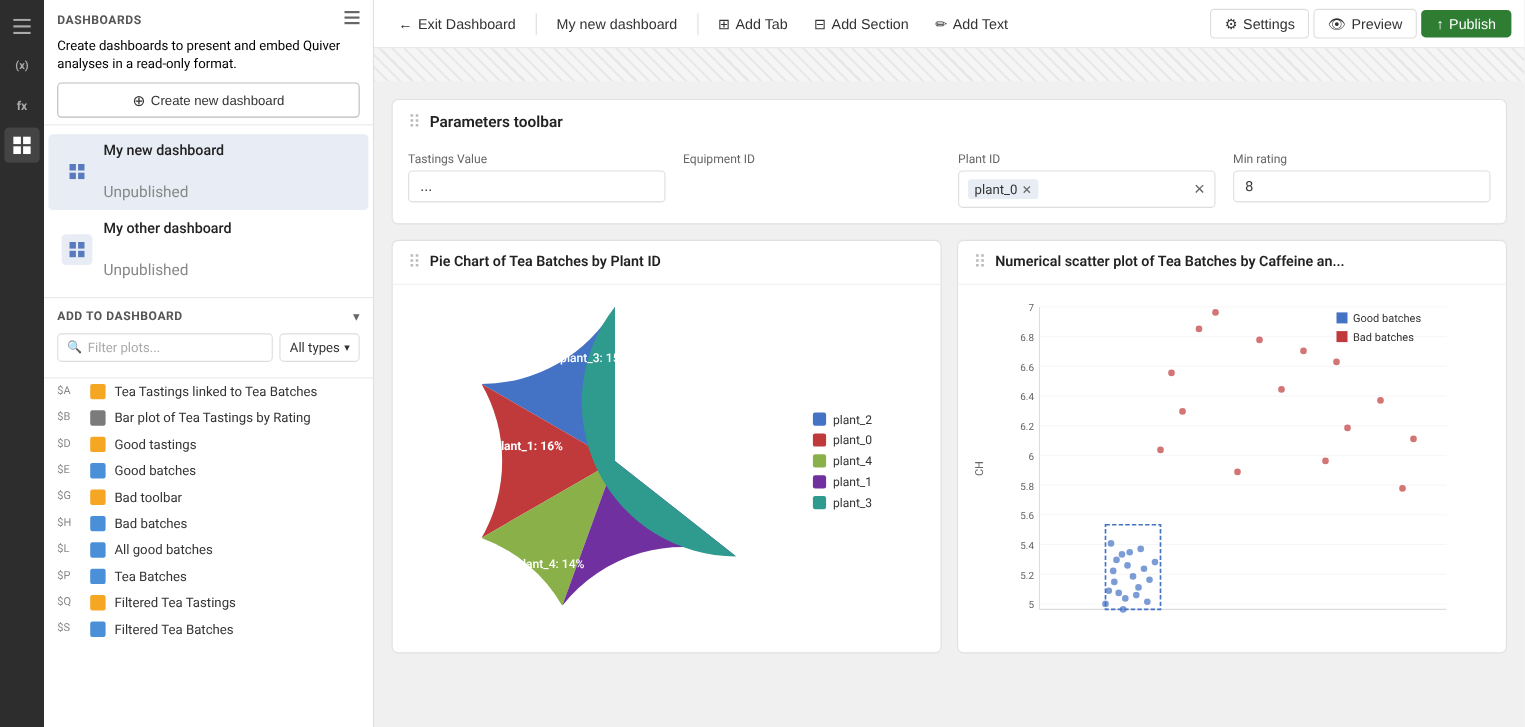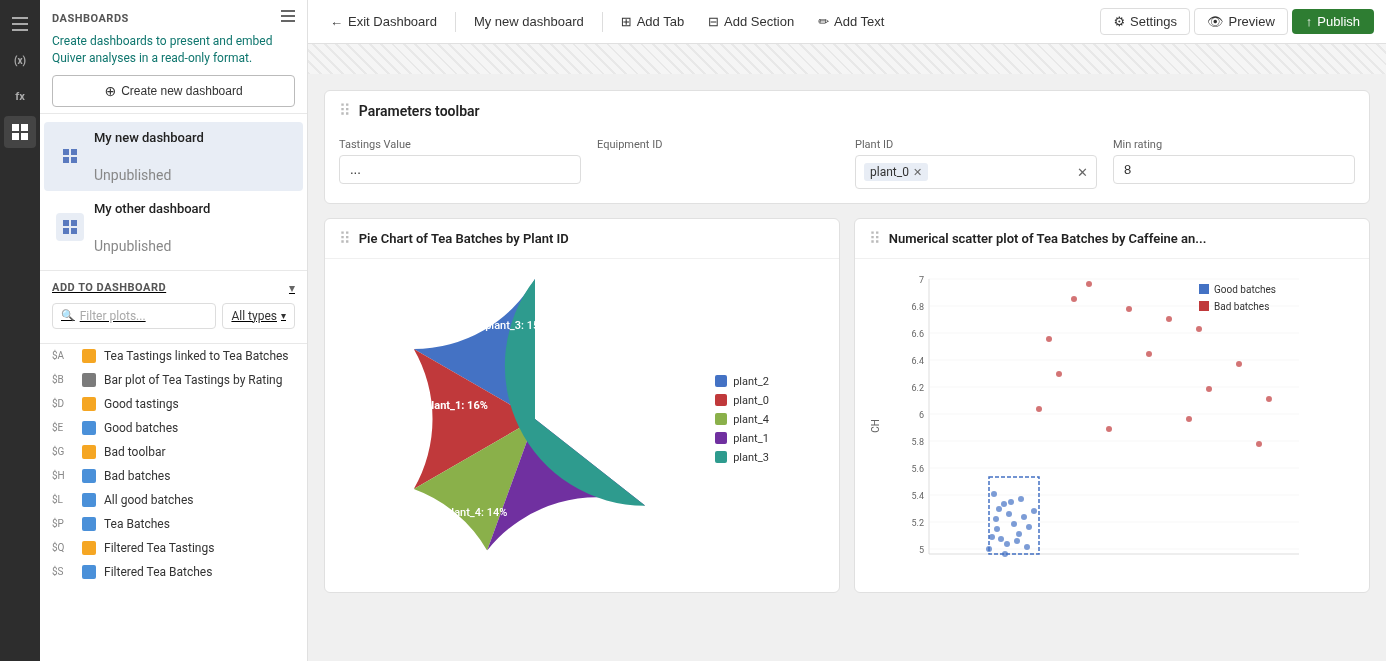--- a/index.html
+++ b/index.html
@@ -27,21 +27,21 @@
       color: #aaa;
       font-size: 14px;
     }
     .icon-sidebar-item.active {
       background: #444;
       color: #fff;
     }
 
     
     .left-panel {
-      width: 268px;
+      width: 300px;
       background: #fff;
       border-right: 1px solid #e0e0e0;
       display: flex;
       flex-direction: column;
       flex-shrink: 0;
     }
     .left-panel-header {
       padding: 10px 12px 6px;
       border-bottom: 1px solid #e8e8e8;
     }
@@ -51,21 +51,21 @@
       color: #555;
       text-transform: uppercase;
       letter-spacing: 0.5px;
       display: flex;
       justify-content: space-between;
       align-items: center;
       margin-bottom: 6px;
     }
     .left-panel-desc {
       font-size: 12px;
-      color: #0f766e;
+      color: #000000;
       line-height: 1.4;
       margin-bottom: 8px;
     }
     .create-btn {
       width: 100%;
       padding: 7px 0;
       border: 1px solid #bbb;
       border-radius: 4px;
       background: #fff;
       cursor: pointer;
@@ -100,21 +100,20 @@
       font-size: 14px;
       flex-shrink: 0;
     }
     .dashboard-info { flex: 1; }
     .dashboard-name { font-size: 13px; font-weight: 500; color: #222; }
     .dashboard-status { font-size: 14px; color: #888; margin-top: 22px; }
 
     .add-to-dashboard {
       padding: 10px 12px 6px;
       border-bottom: 1px solid #e8e8e8;
-      text-decoration: underline;
     }
     .add-to-dashboard-header {
       display: flex;
       justify-content: space-between;
       align-items: center;
       margin-bottom: 8px;
     }
     .add-to-dashboard-title {
       font-size: 11px;
       font-weight: 700;

